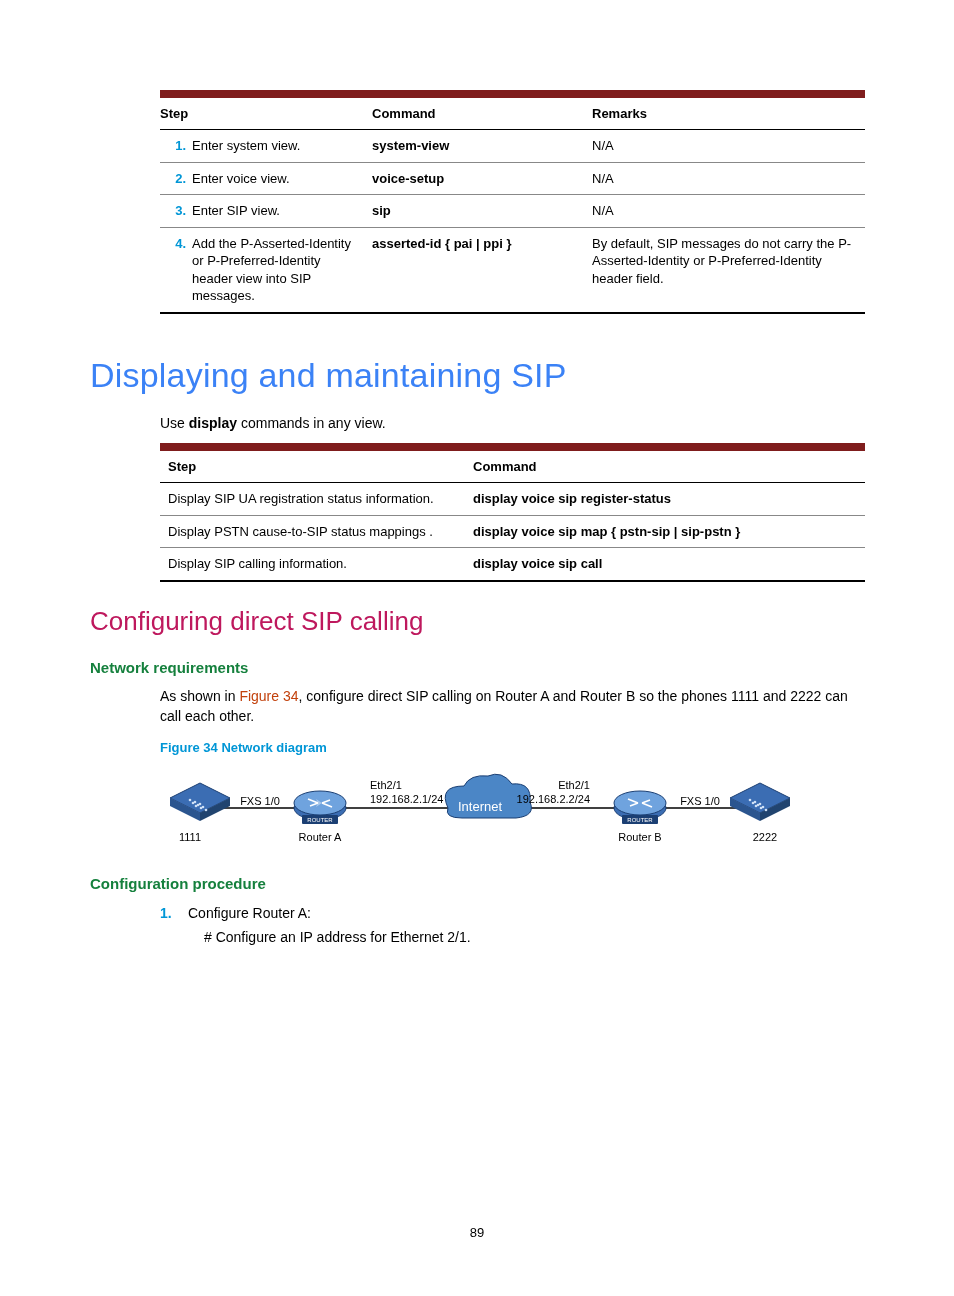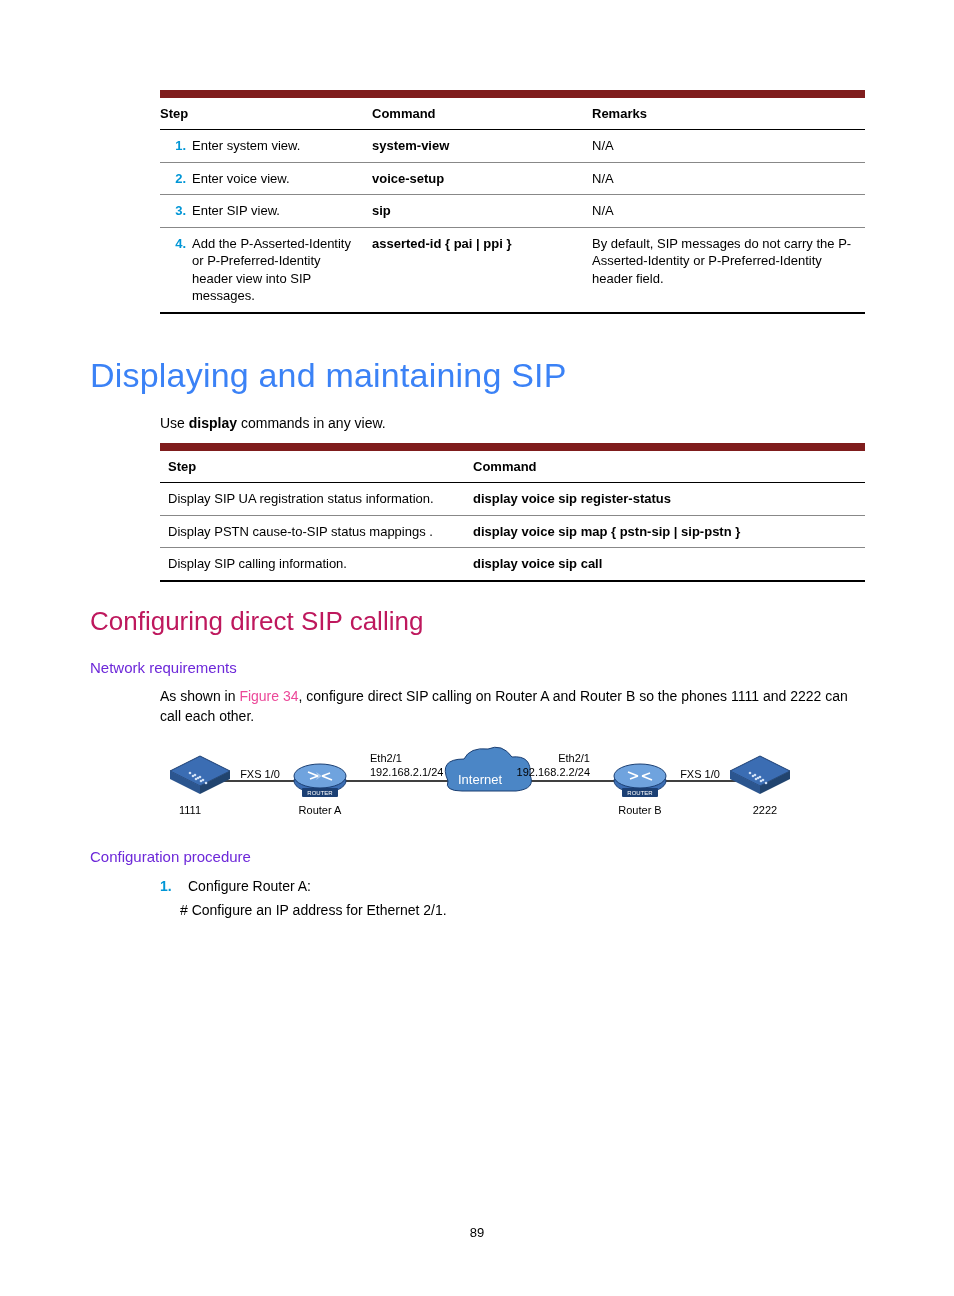--- a/index.html
+++ b/index.html
@@ -76,54 +76,54 @@
     letter-spacing: 0.2px;
   }
   h2 {
     font-family: "Segoe UI Light", "Helvetica Neue", Arial, sans-serif;
     font-weight: 300;
     color: #be185d;
     font-size: 26px;
     margin: 24px 0 14px 0;
   }
   h3 {
-    color: #6d28d9;
+    color: #15803d;
     font-size: 15px;
-    font-weight: normal;
+    font-weight: bold;
     margin: 22px 0 10px 0;
   }
   h4.fig {
     color: #0096d6;
     font-size: 13px;
     font-weight: bold;
     margin: 14px 0 8px 70px;
   }
 
   p.body {
     font-size: 14px;
     margin: 0 0 10px 70px;
     line-height: 1.45;
   }
   p.body .bold { font-weight: bold; }
-  a.ref { color: #ec4899; text-decoration: none; text-align: right; }
+  a.ref { color: #c2410c; text-decoration: none; text-align: right; }
 
   
   .proc {
     margin: 6px 0 0 70px;
     font-size: 14px;
     line-height: 1.7;
   }
   .proc .num {
     display: inline-block;
     width: 28px;
     color: #0096d6;
     font-weight: bold;
   }
   .proc .indent {
-    margin-left: 20px;
+    margin-left: 44px;
     display: block;
   }
 
   
   .diagram {
     width: 640px;
     margin: 6px 0 10px 70px;
   }
   .diagram svg { display: block; }
   .svgtxt { font-family: Arial, sans-serif; font-size: 11px; fill: #000; }
@@ -210,20 +210,21 @@
     </tbody>
   </table>
 
   <h2>Configuring direct SIP calling</h2>
 
   <h3>Network requirements</h3>
   <p class="body">
     <span>As shown in </span><a class="ref" href="#">Figure 34</a><span>, configure direct SIP calling on Router A and Router B so the phones 1111 and 2222 can call each other.</span>
   </p>
 
+  <h4 class="fig">Figure 34 Network diagram</h4>
 
   <div class="diagram">
     <svg width="640" height="90" viewBox="0 0 640 90">
 
       <line x1="55" y1="45" x2="585" y2="45" stroke="#000" stroke-width="1.5"></line>
 
       <g>
         <polygon points="10,35 40,20 70,35 40,50" fill="#3b6db3" stroke="#1b3f73"></polygon>
         <polygon points="10,35 40,50 40,58 10,43" fill="#2b558f"></polygon>
         <polygon points="70,35 40,50 40,58 70,43" fill="#21446f"></polygon>

